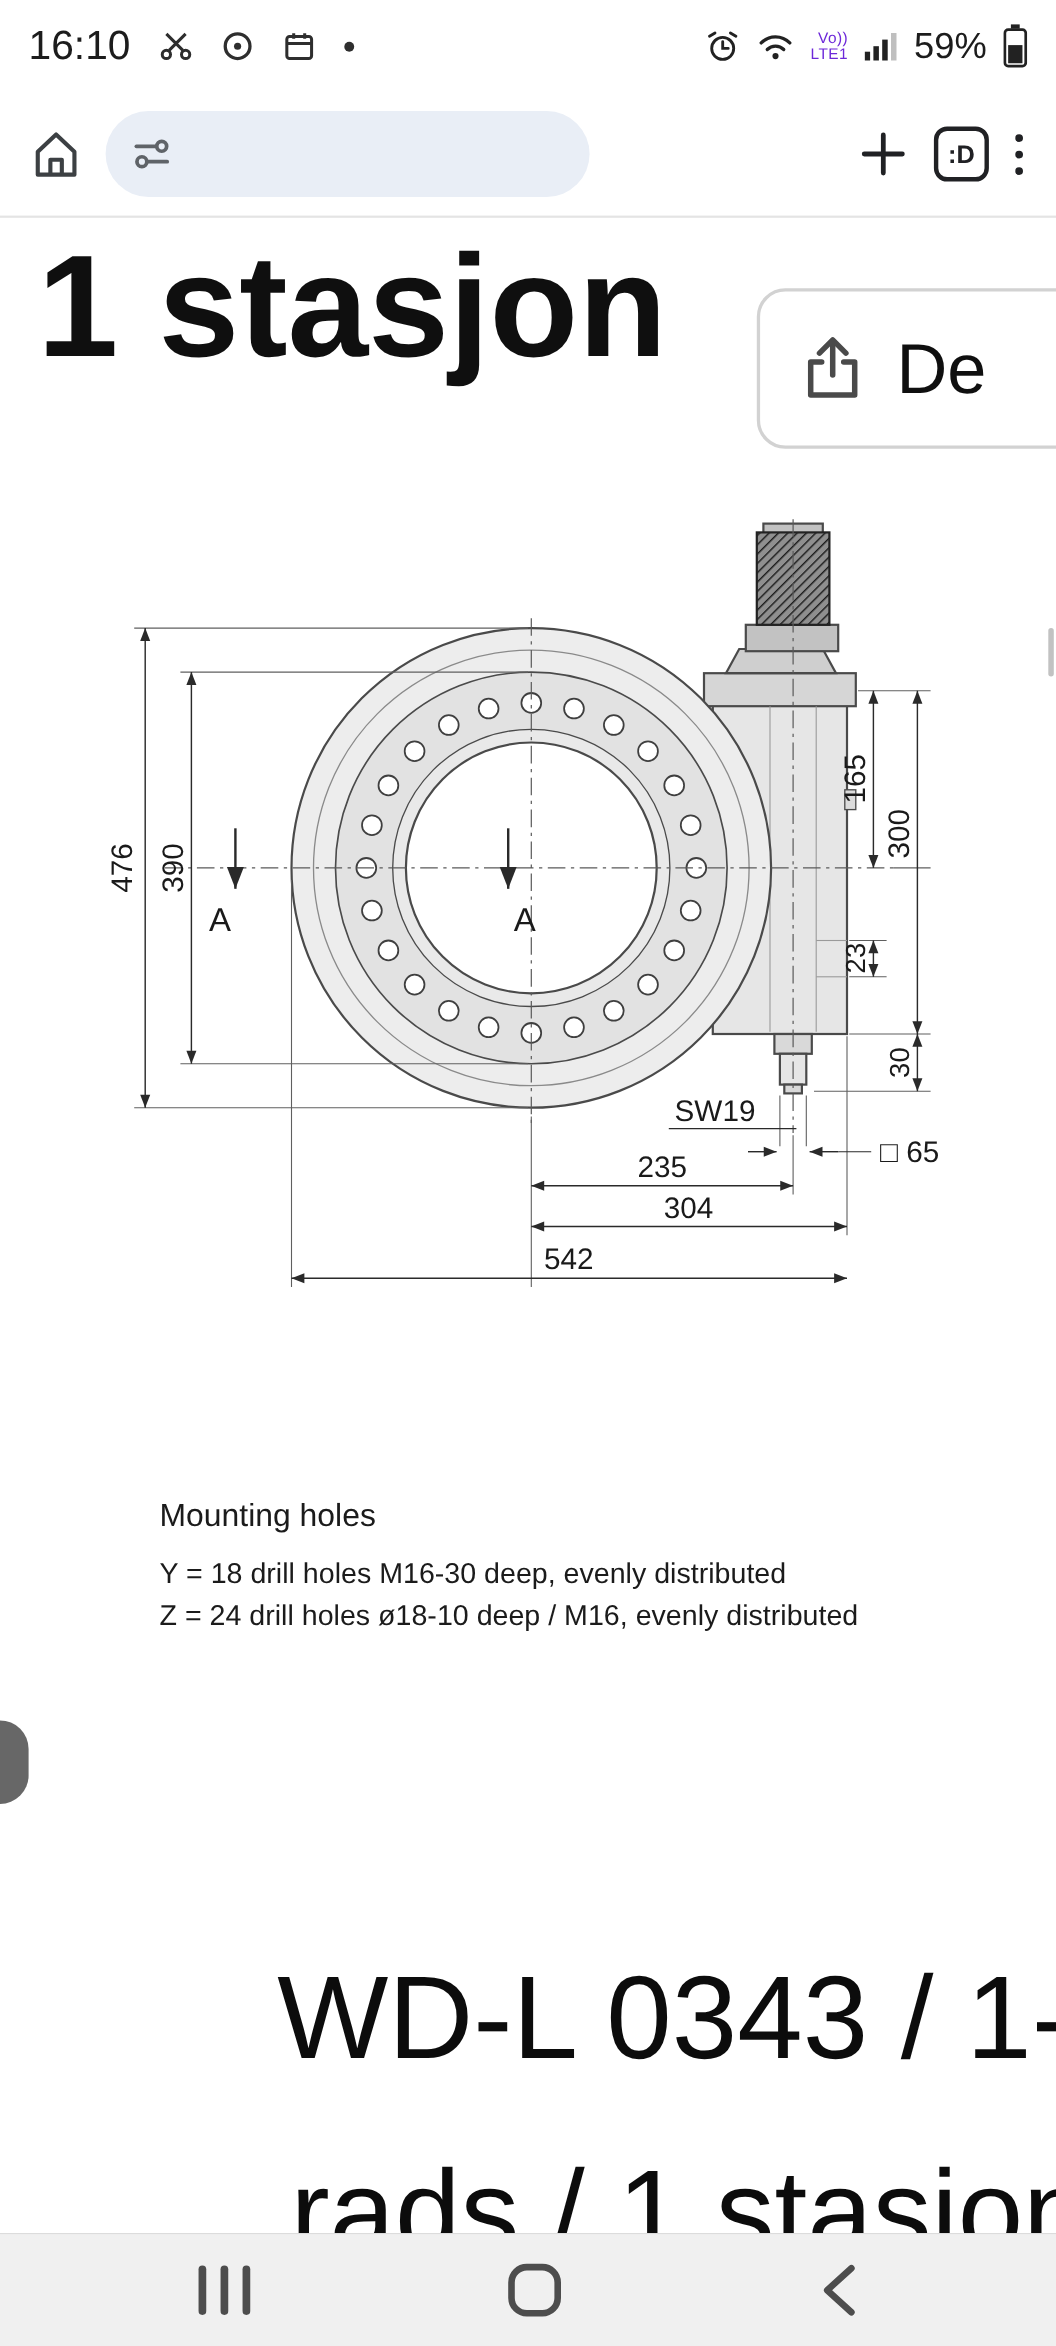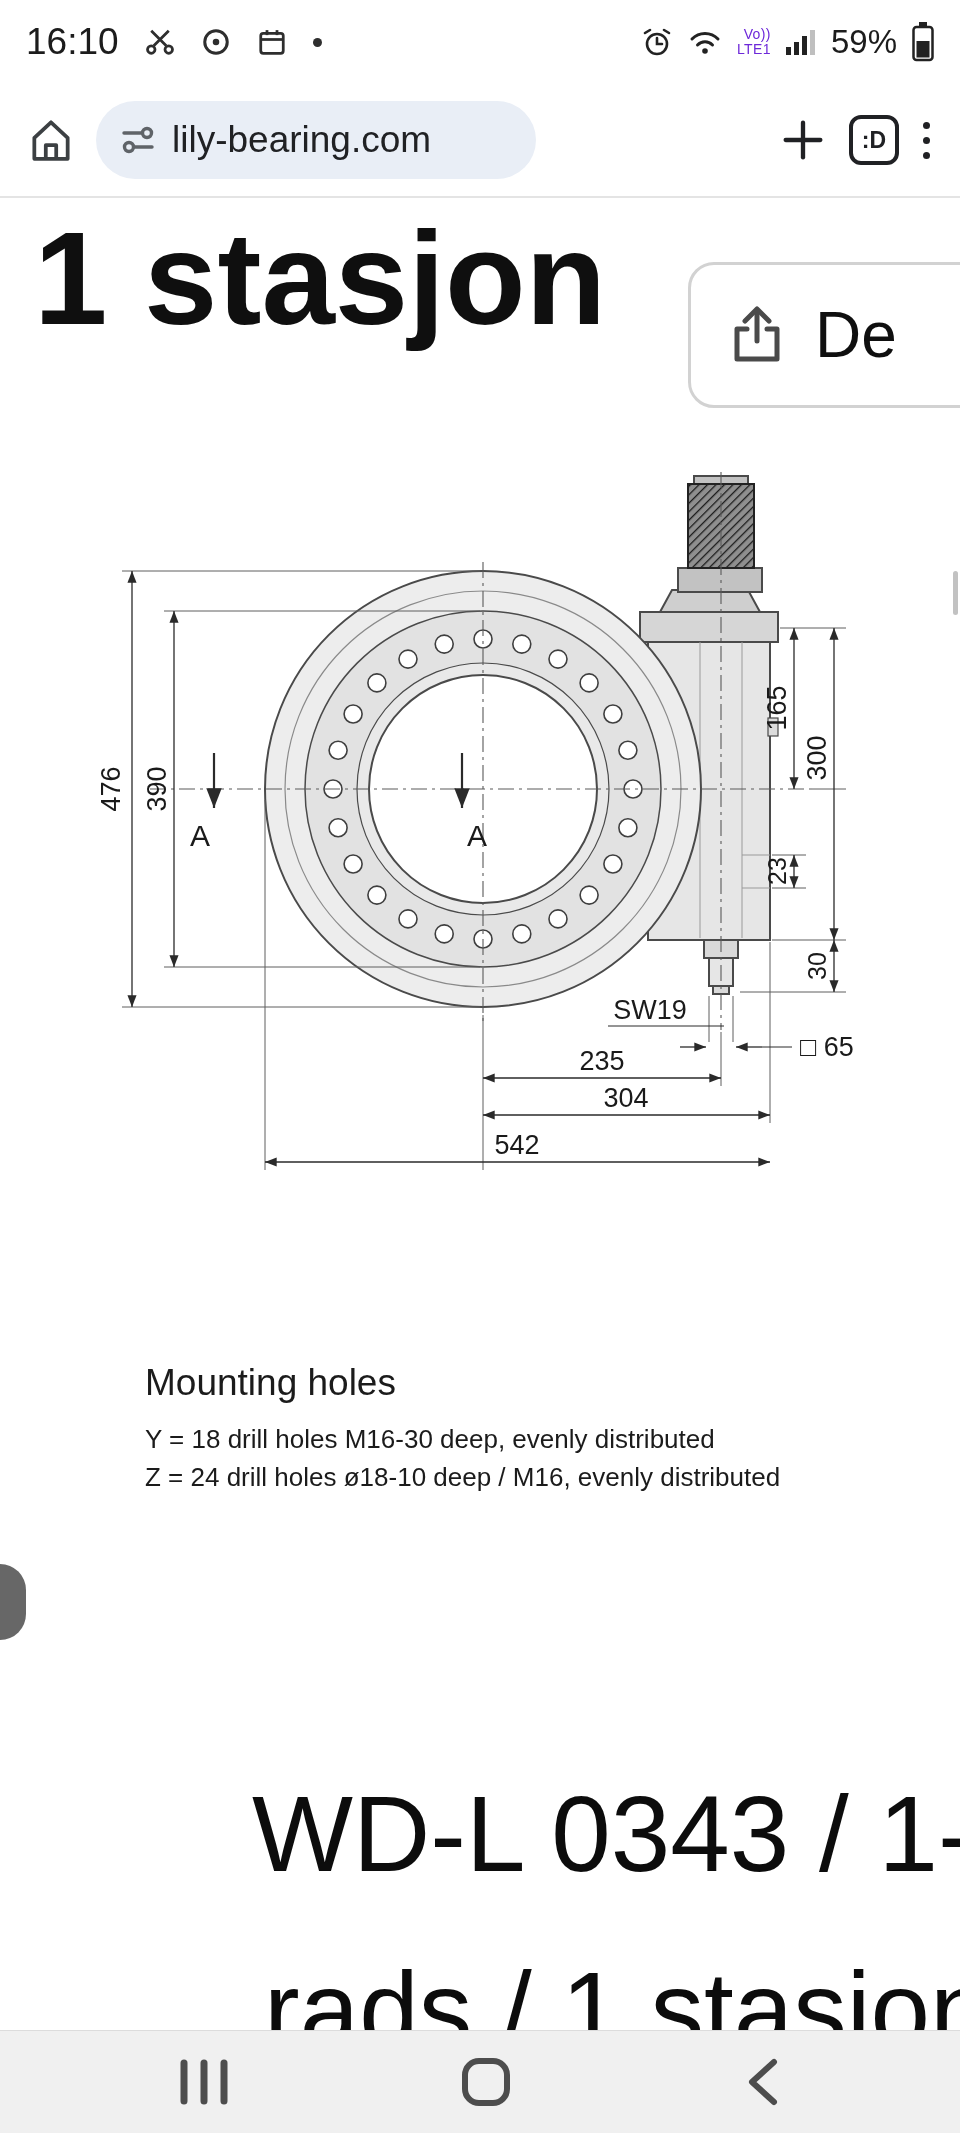--- a/index.html
+++ b/index.html
@@ -26,21 +26,21 @@
   .kebab i{width:7px;height:7px;border-radius:50%;background:#202124;display:block}
   .divider{height:2px;background:#e4e4e4}
 
   
   .page-heading{position:absolute;top:212px;left:34px;font-size:132px;font-weight:700;line-height:1.02;color:#0f0f0f}
   .share-btn{position:absolute;top:262px;left:688px;width:352px;height:146px;border:3px solid #d2d2d2;border-radius:26px;background:#fff;display:flex;align-items:center;gap:26px;padding:0 34px;font-size:64px;color:#0f0f0f;cursor:pointer;font-family:"Liberation Sans",sans-serif}
 
   .drawing{position:absolute;top:470px;left:0}
 
   .mounting{position:absolute;top:1362px;left:145px;color:#1b1b1b}
-  .mounting-title{font-size:37px;font-weight:400;margin-bottom:16px}
+  .mounting-title{font-size:29px;font-weight:400;margin-bottom:16px}
   .mounting-line{font-size:26px;line-height:38px}
 
   .edge-handle{position:absolute;left:0;top:1564px;width:26px;height:76px;background:rgba(60,60,60,.78);border:none;border-radius:0 40px 40px 0;cursor:pointer}
 
   .product-line1{position:absolute;top:1772px;left:252px;font-size:107px;font-weight:400;white-space:nowrap;color:#0c0c0c}
   .product-line2{position:absolute;top:1948px;left:264px;font-size:107px;font-weight:400;white-space:nowrap;color:#0c0c0c}
 
   .navbar{position:absolute;left:0;top:2030px;width:960px;height:103px;background:#f0f0f0;border-top:1px solid #dcdcdc;display:flex;align-items:center;justify-content:space-between;padding:0 178px;z-index:5}
   .nav-btn{background:none;border:none;display:flex;align-items:center;justify-content:center;cursor:pointer}
 
@@ -107,21 +107,20 @@
         <path d="M19 42 V29 H29 V42"></path>
     </svg>
   </button>
   <div class="omnibox">
     <svg width="36" height="36" viewBox="0 0 36 36" fill="none" stroke="#5f6368" stroke-width="3.4" stroke-linecap="round">
       <line x1="4" y1="11" x2="21" y2="11"></line>
         <circle cx="27" cy="11" r="4.5"></circle>
       <line x1="32" y1="25" x2="15" y2="25"></line>
         <circle cx="9" cy="25" r="4.5"></circle>
     </svg>
-    <span class="omnibox-url">lily-bearing.com</span>
   </div>
   <div class="toolbar-spacer"></div>
   <button class="icon-btn">
     <svg width="52" height="52" viewBox="0 0 48 48" fill="none" stroke="#202124" stroke-width="4" stroke-linecap="round">
       <line x1="24" y1="8" x2="24" y2="40"></line>
         <line x1="8" y1="24" x2="40" y2="24"></line>
     </svg>
   </button>
   <button class="tab-switcher">
     <span>:D</span>

